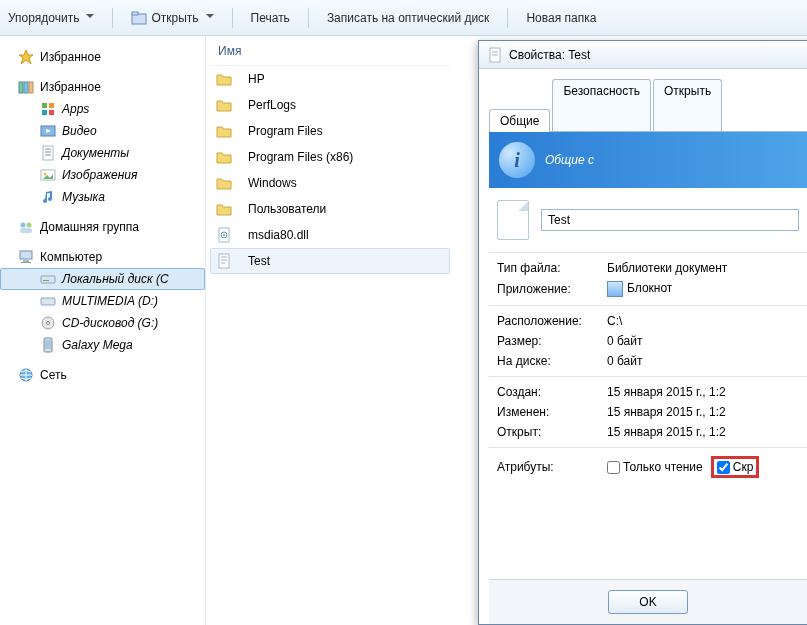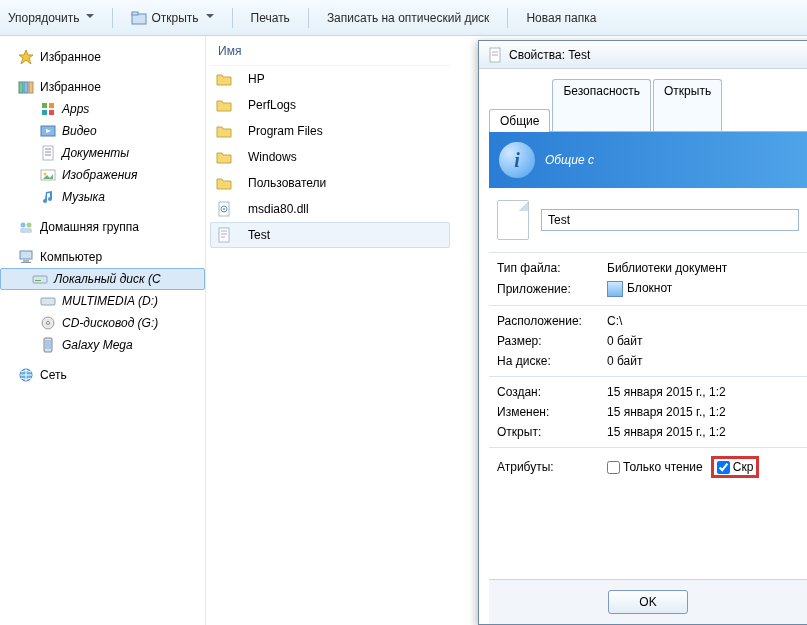--- a/index.html
+++ b/index.html
@@ -13,21 +13,21 @@
 
 
 .main { display: flex; height: 589px; }
 .nav { width: 206px; border-right: 1px solid #e2e9ef; padding-top: 10px; overflow:hidden;}
 .files { width: 248px; padding: 0 4px; }
 
 
 .nav .group { margin-bottom: 8px; }
 .nav .node { display: flex; align-items: center; height: 22px; padding-left: 18px; gap: 6px; cursor: default; white-space: nowrap;}
 .nav .child { padding-left: 40px; font-style: italic; }
-.nav .child.sel { background: #d9e9f8; border:1px solid #88b8e8; border-radius:2px; padding-left:31px;}
+.nav .child.sel { background: #d9e9f8; border:1px solid #88b8e8; border-radius:2px; padding-left:39px;}
 .icon { width: 16px; height: 16px; display:inline-flex; align-items:center; justify-content:center; flex-shrink:0;}
 .icon svg { width:16px; height:16px; }
 
 
 .files .hdr { height: 30px; display:flex; align-items:center; padding: 0 8px; font-weight:400; color:#3a5a8a; border-bottom:1px solid #eef3f8;}
 .files .row { height: 26px; display:flex; align-items:center; padding:0 6px; gap:16px; cursor: default;}
 .files .row.sel { background:#eef4fb; border:1px solid #cddff0; border-radius:2px; padding:0 5px; }
 
 
 .dialog { position:absolute; left:478px; top:40px; width:340px; height:585px; background:#fff; border:1px solid #6b8aab; box-shadow:-2px 2px 8px rgba(0,0,0,0.25); overflow:hidden;}
@@ -248,20 +248,28 @@
           </svg>
         </span>
         <span>Program Files</span>
       </div>
     <div class="row">
         <span class="icon">
           <svg viewBox="0 0 16 16">
             <path d="M1 4h5l1 2h8v8H1z" fill="#f7d774" stroke="#c8a840"></path>
           </svg>
         </span>
+        <span>Program Files (x86)</span>
+      </div>
+    <div class="row">
+        <span class="icon">
+          <svg viewBox="0 0 16 16">
+            <path d="M1 4h5l1 2h8v8H1z" fill="#f7d774" stroke="#c8a840"></path>
+          </svg>
+        </span>
         <span>Windows</span>
       </div>
     <div class="row">
         <span class="icon">
           <svg viewBox="0 0 16 16">
             <path d="M1 4h5l1 2h8v8H1z" fill="#f7d774" stroke="#c8a840"></path>
           </svg>
         </span>
         <span>Пользователи</span>
       </div>

